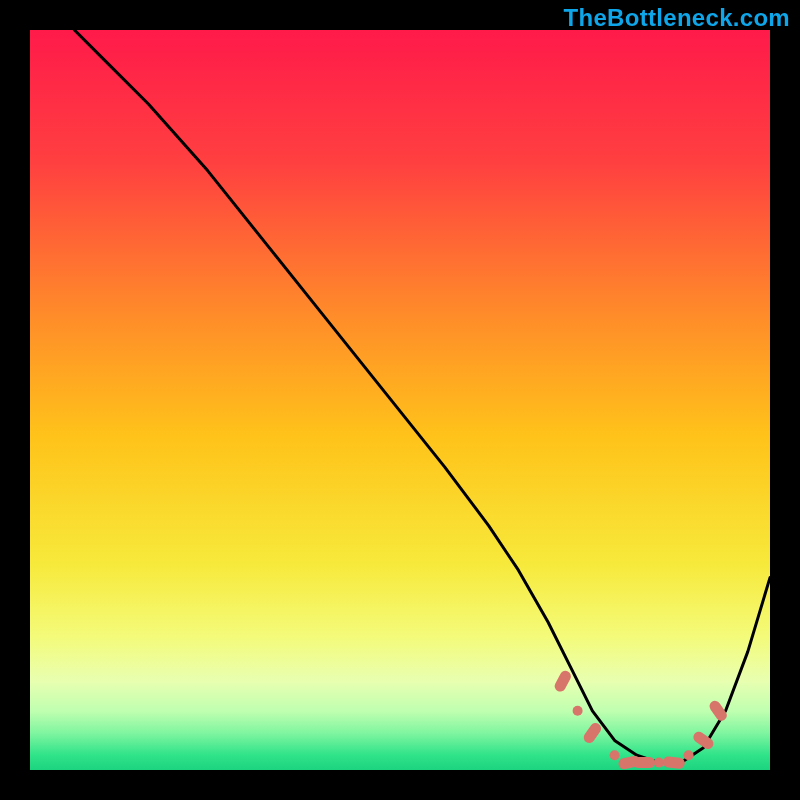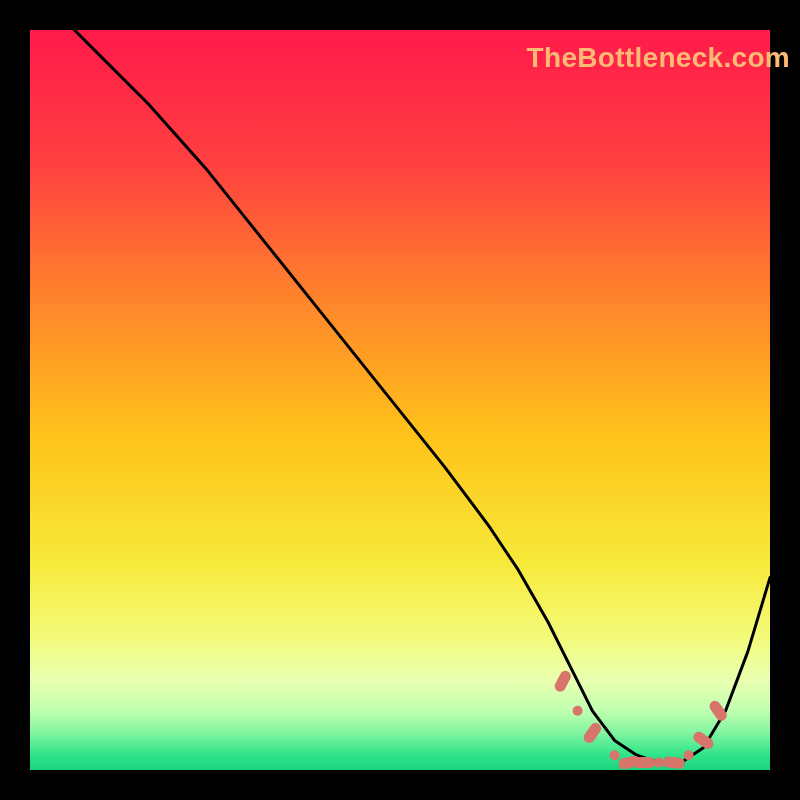--- a/index.html
+++ b/index.html
@@ -14,27 +14,26 @@
   .frame {
     position: relative;
     width: 800px;
     height: 800px;
     background: #000;
   }
   .watermark {
     position: absolute;
     top: 4px;
     right: 10px;
-    color: #fdba74;
-    font-size: 28px;
+    color: #0ea5e9;
+    font-size: 24px;
     font-weight: 600;
     letter-spacing: 0.3px;
     font-family: Arial, Helvetica, sans-serif;
     z-index: 5;
-    margin-top: 38px;
   }
   .plot {
     position: absolute;
     left: 30px;
     top: 30px;
     width: 740px;
     height: 740px;
     overflow: hidden;
   }
   .plot svg {

